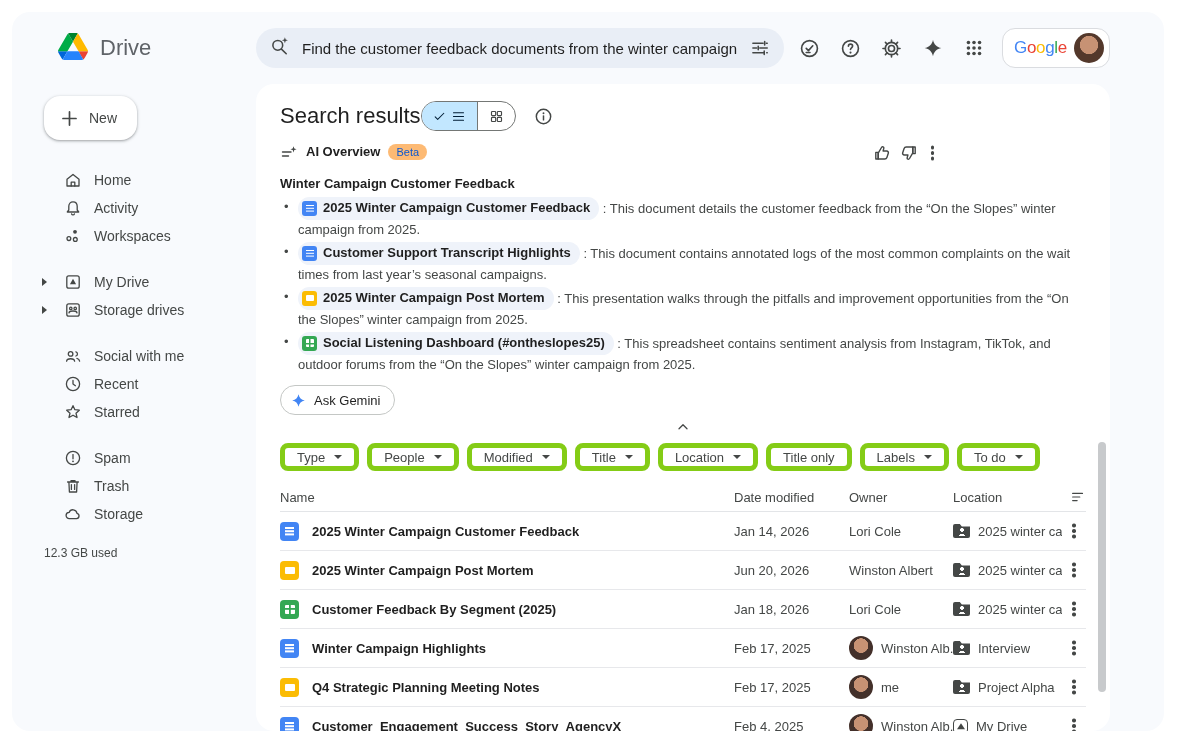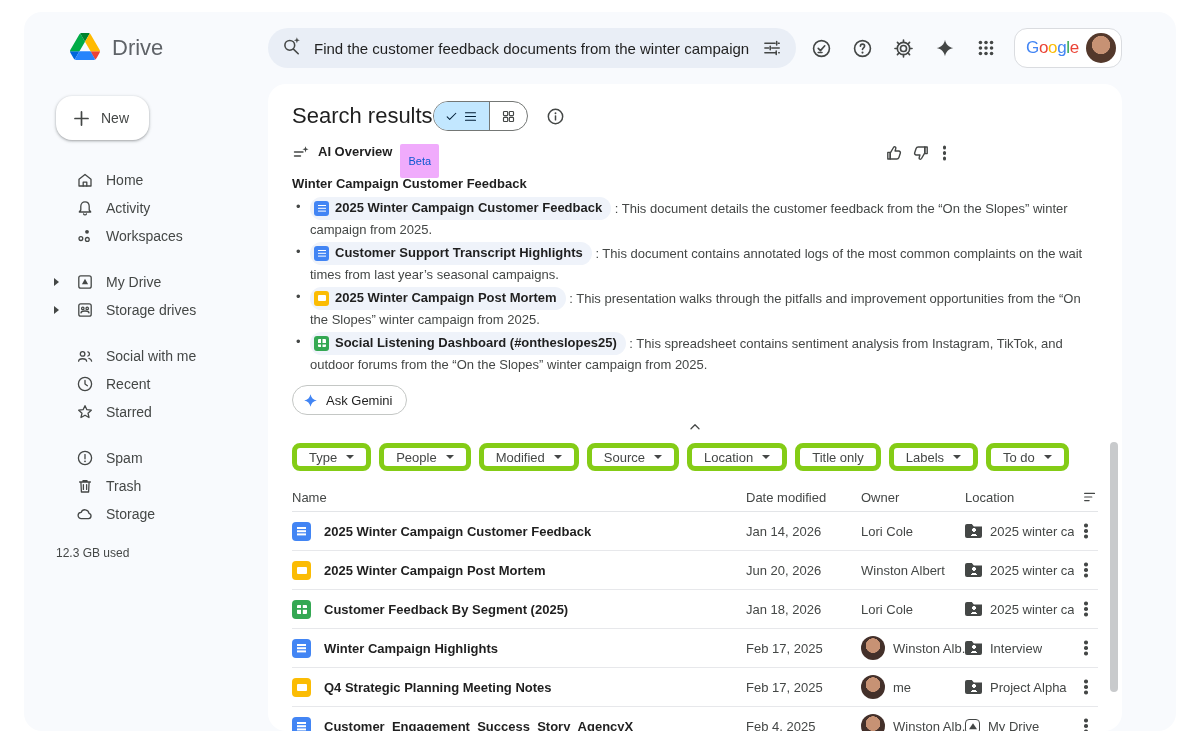--- a/index.html
+++ b/index.html
@@ -1,18 +1,18 @@
 <!DOCTYPE html>
 <html><head>
 <meta charset="utf-8">
 <style>
   html,body{margin:0;padding:0;background:#fff;}
   body{width:1200px;height:743px;position:relative;font-family:"Liberation Sans",sans-serif;
        -webkit-font-smoothing:antialiased;color:#1f1f1f;overflow:hidden;}
-  .app{position:absolute;left:24px;top:12px;width:1152px;height:719px;background:#f8fafd;border-radius:18px;}
+  .app{position:absolute;left:12px;top:12px;width:1152px;height:719px;background:#f8fafd;border-radius:18px;}
 
   
   svg.ic{stroke:#444746;fill:none;stroke-width:1.4;stroke-linecap:round;stroke-linejoin:round;}
   svg.ic .fl{fill:#444746;stroke:none;}
   .iconbtn{width:38px;height:38px;border:none;background:transparent;border-radius:50%;
            display:flex;align-items:center;justify-content:center;cursor:pointer;padding:0;}
 
   
   .topbar{position:absolute;left:0;top:0;width:100%;height:72px;}
   .brand{position:absolute;left:46px;top:0;height:72px;display:flex;align-items:center;gap:12px;}
@@ -53,21 +53,21 @@
   .view-toggle{display:flex;height:28px;border:1px solid #747775;border-radius:15px;overflow:hidden;cursor:pointer;}
   .seg{display:flex;align-items:center;justify-content:center;gap:5px;padding:0 11px;}
   .seg.sel{background:#c2e7ff;}
   .seg.sel svg.ic{stroke:#001d35;}
   .seg+.seg{border-left:1px solid #747775;}
 
   
   .ai{position:relative;margin-top:12px;}
   .ai-head{display:flex;align-items:flex-start;gap:8px;height:22px;}
   .ai-title{font-size:13px;font-weight:700;color:#1f1f1f;}
-  .beta{background:#f0abfc;color:#0b57d0;font-size:11px;font-weight:500;border-radius:2px;padding:11px 8px;}
+  .beta{background:#fdba74;color:#0b57d0;font-size:11px;font-weight:500;border-radius:8px;padding:2px 8px;}
   .ai-actions{position:absolute;right:148px;top:0;display:flex;align-items:center;gap:9px;}
   .ai-heading{font-size:13px;font-weight:700;margin:10px 0 6px 0;}
   .ai-list{list-style:none;margin:0;padding:0;}
   .ai-list li{position:relative;padding-left:18px;font-size:13px;line-height:20.5px;color:#444746;margin-bottom:2px;}
   .ai-list li::before{content:"•";position:absolute;left:4px;top:0;color:#444746;}
   .chip{display:inline-flex;align-items:center;gap:6px;background:#eff3fa;border-radius:999px;
         padding:1px 9px 1px 4px;cursor:pointer;vertical-align:-3px;}
   .chip b{font-size:13px;color:#1f1f1f;}
   .ask-gemini{display:inline-flex;align-items:center;gap:8px;border:1px solid #c4c7c5;background:#fff;
               border-radius:999px;height:30px;padding:0 14px 0 10px;font-size:13px;font-weight:500;color:#1f1f1f;
@@ -478,21 +478,21 @@
           <span>People</span>
           <span class="dd"></span>
         </button>
 
         <button class="fchip">
           <span>Modified</span>
           <span class="dd"></span>
         </button>
 
         <button class="fchip">
-          <span>Source</span>
+          <span>Title</span>
           <span class="dd"></span>
         </button>
 
         <button class="fchip">
           <span>Location</span>
           <span class="dd"></span>
         </button>
 
         <button class="fchip">
           <span>Title only</span>

